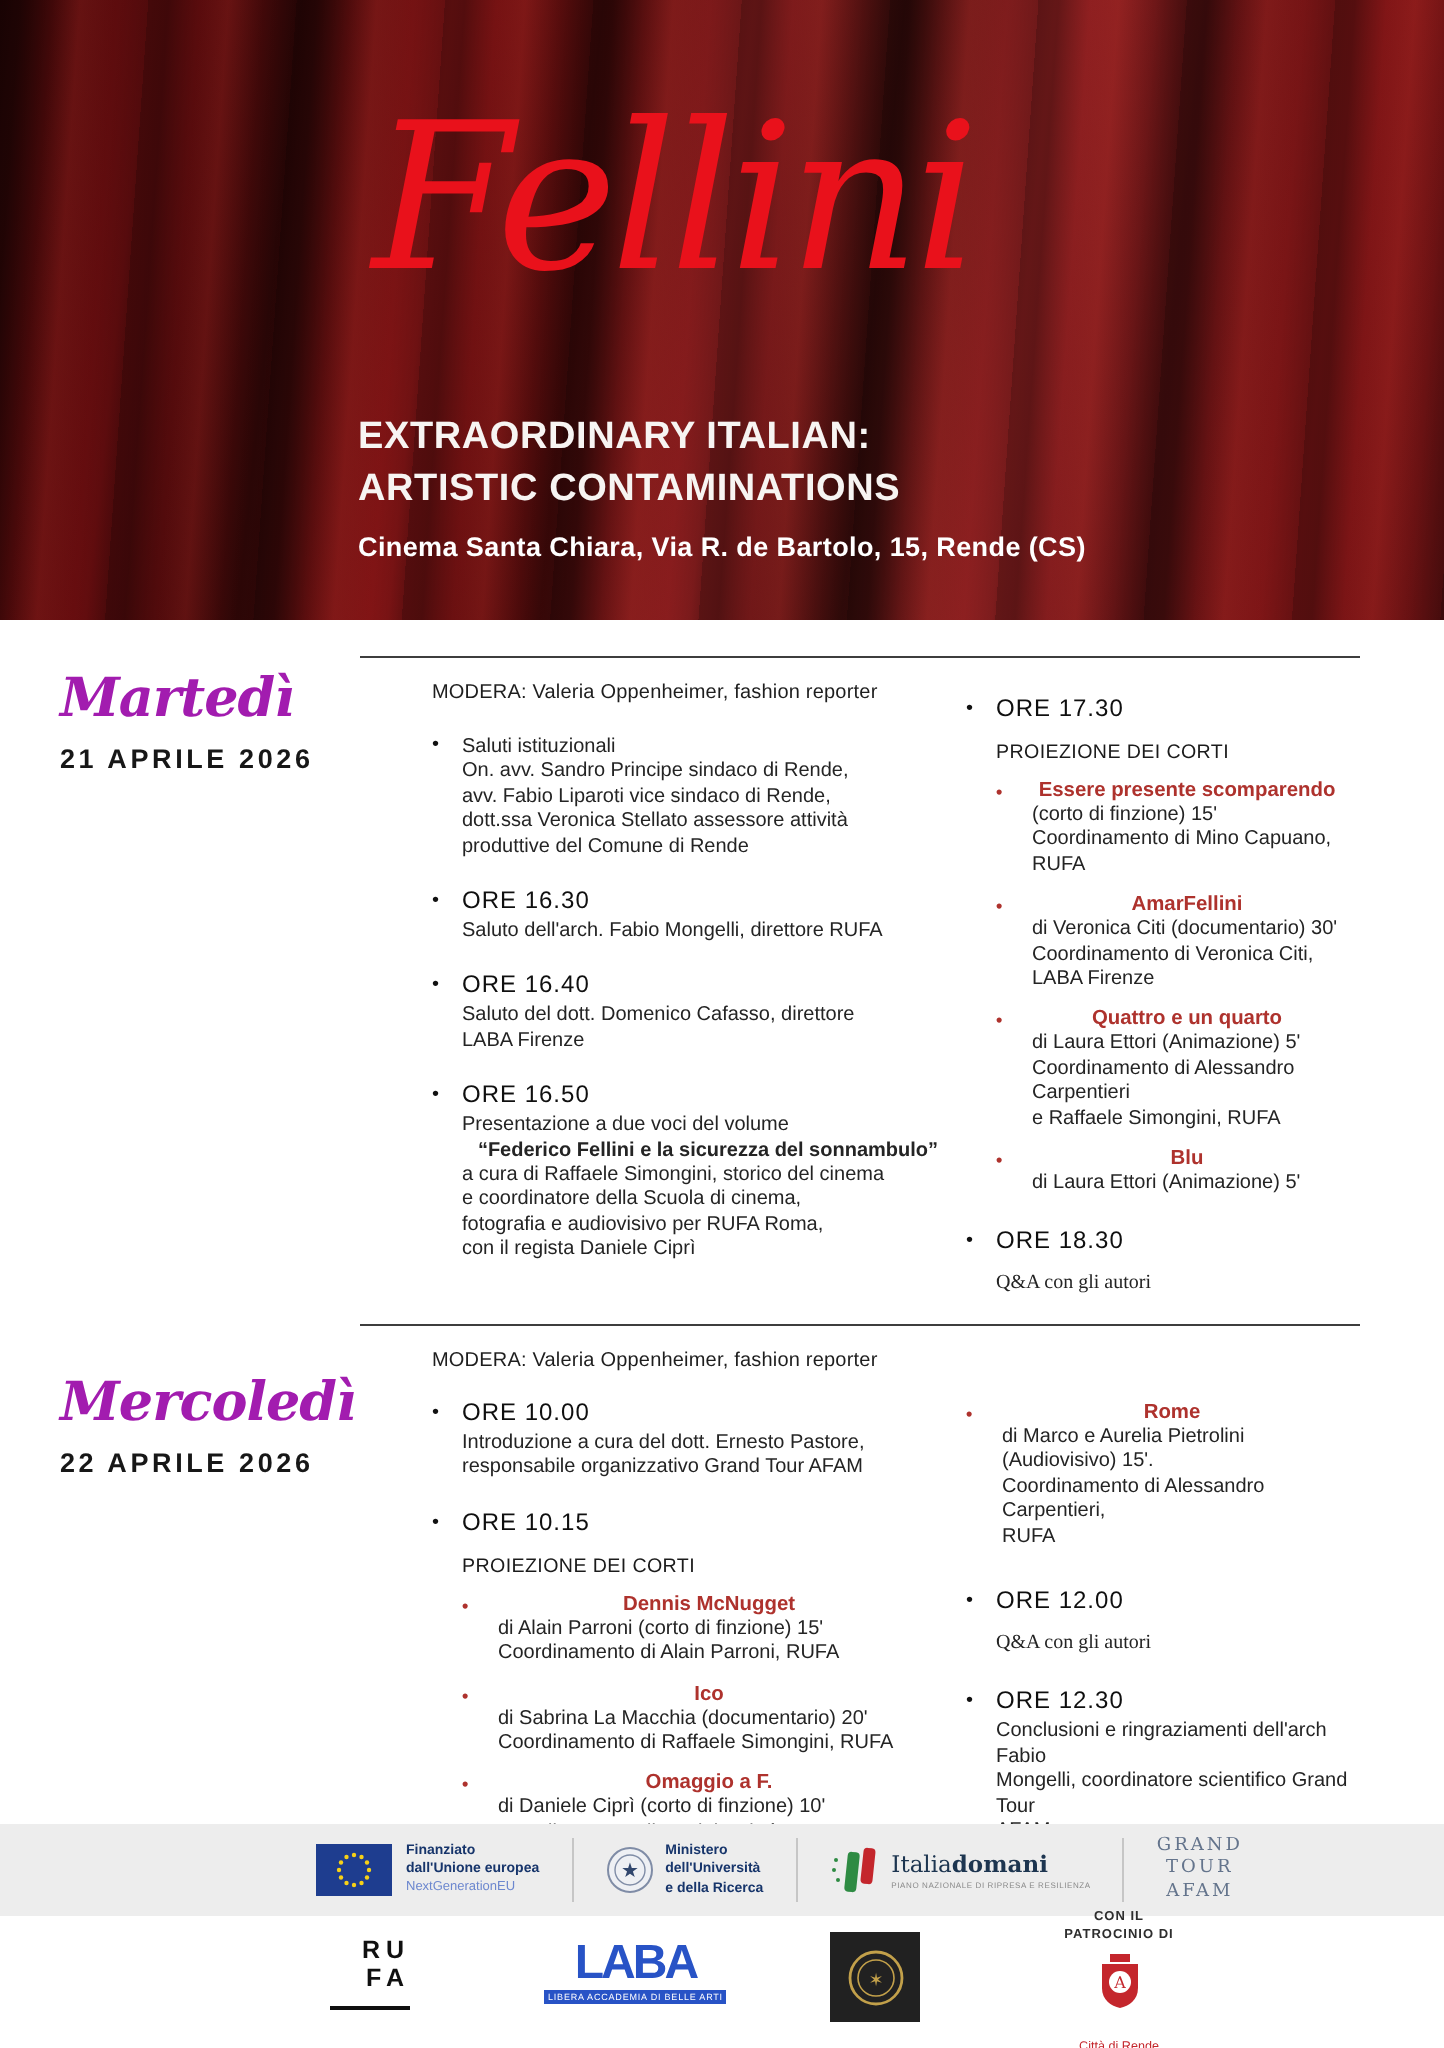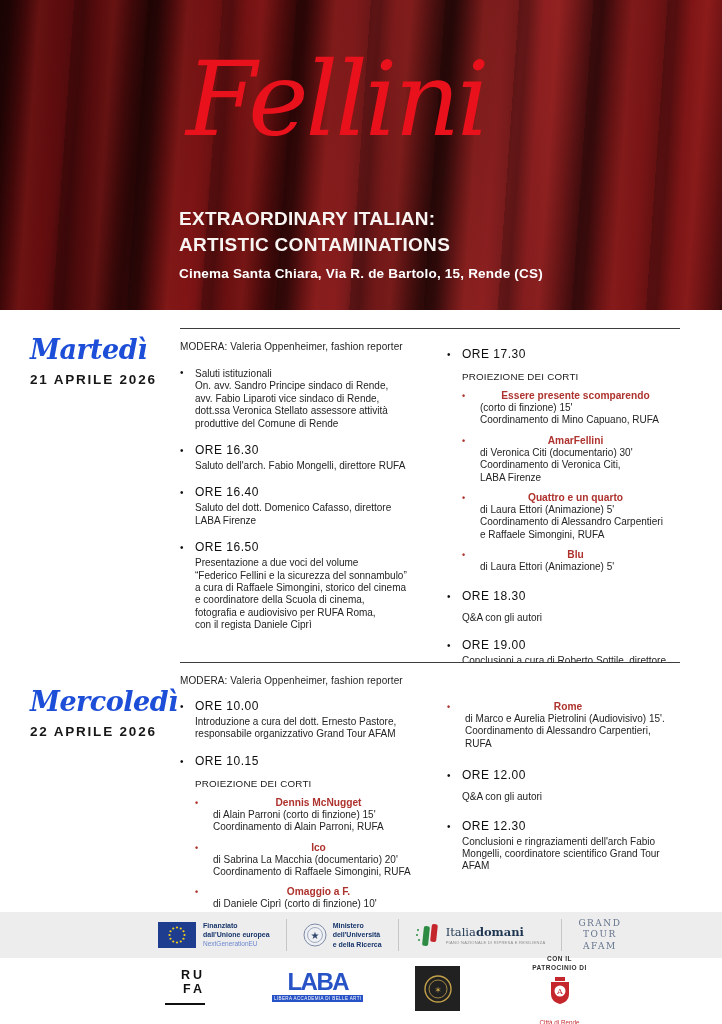--- a/index.html
+++ b/index.html
@@ -33,44 +33,44 @@
     position:absolute;left:179px;top:266px;
     font-size:13.5px;font-weight:700;color:#ffffff;letter-spacing:0.2px;
   }
   
   .section{position:relative;padding:0 42px 0 180px;}
   .section-martedi{height:352px;overflow:hidden;}
   .section-mercoledi{height:250px;overflow:hidden;}
   .content{border-top:1px solid #3d3d3d;padding-top:8px;display:flex;}
   .section-martedi .content{margin-top:18px;}
   .section-mercoledi .content{margin-top:0px;}
-  .col-left{width:263px;padding-right:10px;box-sizing:border-box;}
+  .col-left{width:263px;padding-right:10px;box-sizing:border-box;margin-left:36px;}
   .col-right{flex:1;padding-left:4px;}
   .day{position:absolute;left:30px;top:24px;width:145px;}
   .day-title{
     font-family:"DejaVu Serif", serif;font-style:italic;font-weight:700;
-    font-size:27px;color:#1d4ed8;letter-spacing:-0.5px;
+    font-size:27px;color:#a21caf;letter-spacing:-0.5px;
   }
   .day-date{font-size:13.5px;font-weight:600;letter-spacing:1.8px;color:#171717;margin-top:7px;}
   .moderator{font-size:10px;color:#1e1e1e;margin-top:4px;letter-spacing:0.1px;}
   .event{display:flex;margin-top:13px;}
   .event .bullet{width:15px;flex:none;font-size:10px;color:#111;padding-top:2px;}
   .event-body{flex:1;}
   .time{font-size:12px;color:#0f0f0f;letter-spacing:0.5px;}
   .lines{margin-top:3px;}
   .lines div{font-size:10px;line-height:1.24;color:#242424;}
-  .gap-label{margin-top:9px;}
+  .gap-label{margin-top:9px;font-family:Liberation Serif, serif;}
   .films-label{font-size:9.8px;color:#1b1b1b;margin-top:10px;letter-spacing:0.2px;}
   .film{display:flex;margin-top:8px;}
   .film-bullet{width:9px;flex:none;font-size:9px;color:#ae322d;font-weight:700;padding-top:1px;}
   .film-body{flex:1;}
   .film-title{font-size:10.2px;font-weight:700;color:#ae322d;text-align:center;}
   .film-lines{margin-left:9px;margin-top:1px;}
   .film-lines div{font-size:10px;line-height:1.24;color:#242424;}
-  .red-bold{color:#ae322d;font-weight:400;}
+  .red-bold{color:#ae322d;font-weight:700;text-align:right;}
   
   .footer-strip{
     height:46px;background:#ededed;display:flex;align-items:center;
     padding-left:158px;box-sizing:border-box;
   }
   .strip-item{display:flex;align-items:center;}
   .strip-div{width:1px;height:32px;background:#c6c6c6;margin:0 16px;}
   .eu-text{margin-left:7px;}
   .eu-text .b{font-size:7px;font-weight:700;color:#17356b;line-height:1.3;}
   .eu-text .l{font-size:6.5px;color:#6c87cf;line-height:1.5;}

